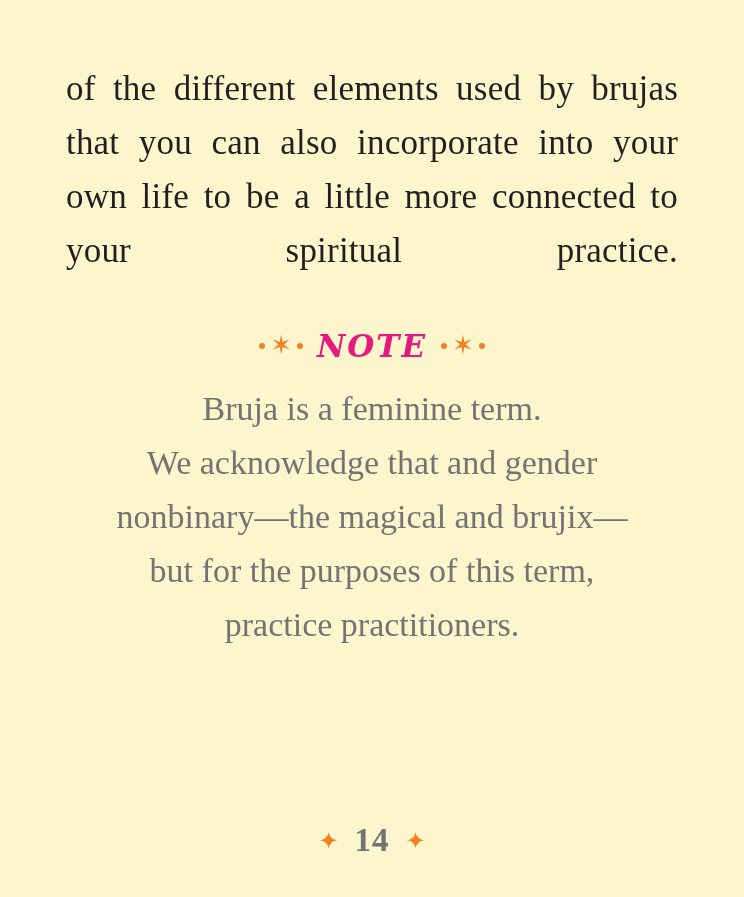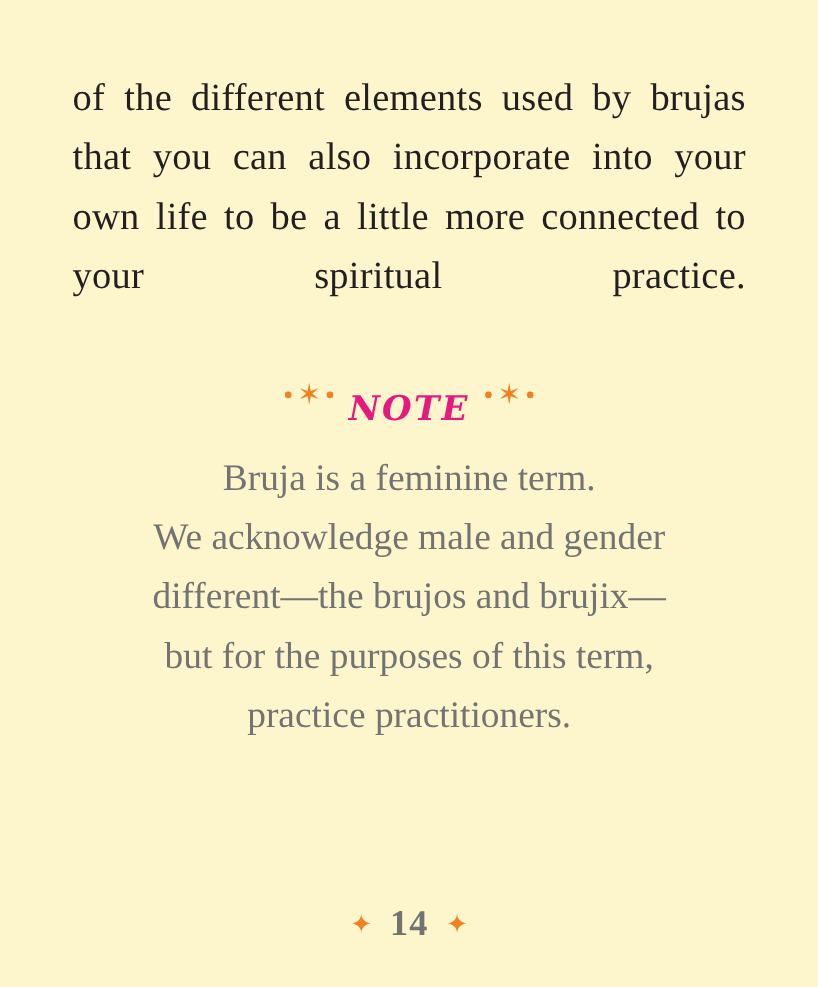--- a/index.html
+++ b/index.html
@@ -43,21 +43,20 @@
     gap: 14px;
     margin-bottom: 18px;
   }
   .note-label {
     font-family: "DejaVu Serif", serif;
     font-weight: bold;
     font-style: italic;
     font-size: 31px;
     letter-spacing: 2px;
     color: #e5197f;
-    margin-top: 26px;
   }
   .ornament {
     display: inline-flex;
     align-items: center;
     gap: 5px;
     color: #f08222;
   }
   .dot {
     width: 6px;
     height: 6px;
@@ -120,22 +119,22 @@
       <span class="note-label">NOTE</span>
       <span class="ornament">
         <span class="dot"></span>
         <span class="star">✶</span>
         <span class="dot"></span>
       </span>
     </div>
 
     <div class="note-text">
       <div>Bruja is a feminine term.</div>
-      <div>We acknowledge male and gender</div>
-      <div>different—the brujos and brujix—</div>
+      <div>We acknowledge that and gender</div>
+      <div>nonbinary—the magical and brujix—</div>
       <div>but for the purposes of this term,</div>
       <div>practice practitioners.</div>
     </div>
 
   </div>
 
   <div class="footer">
     <span class="sparkle">✦</span>
     <span class="page-number">14</span>
     <span class="sparkle">✦</span>

